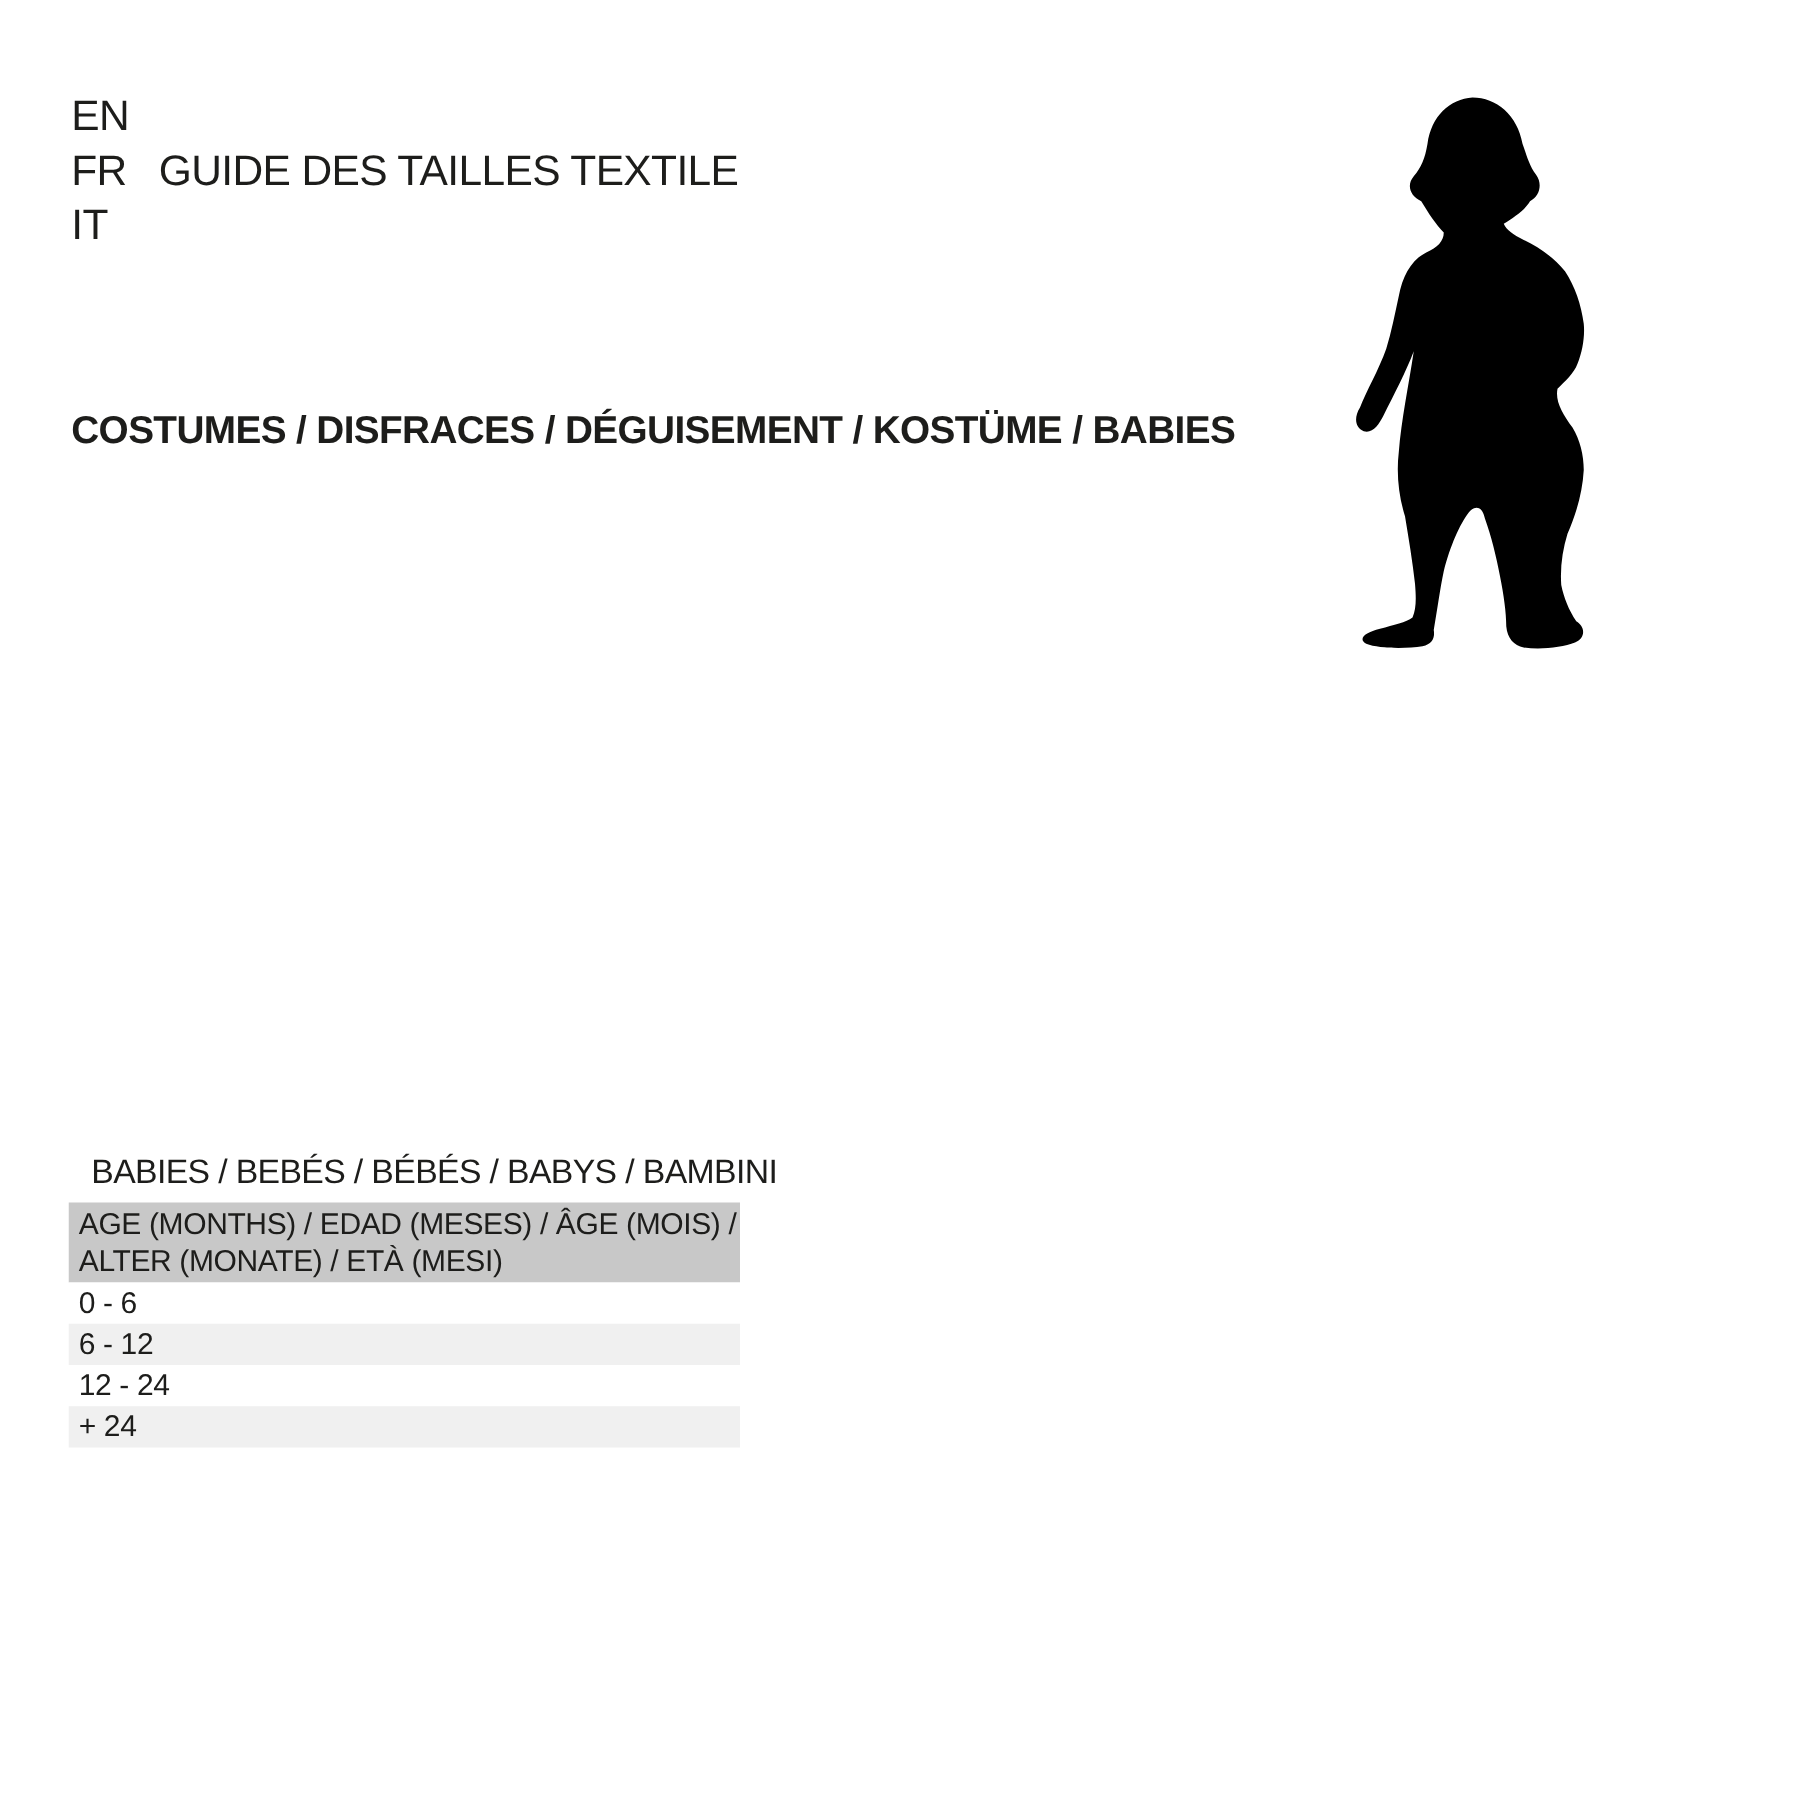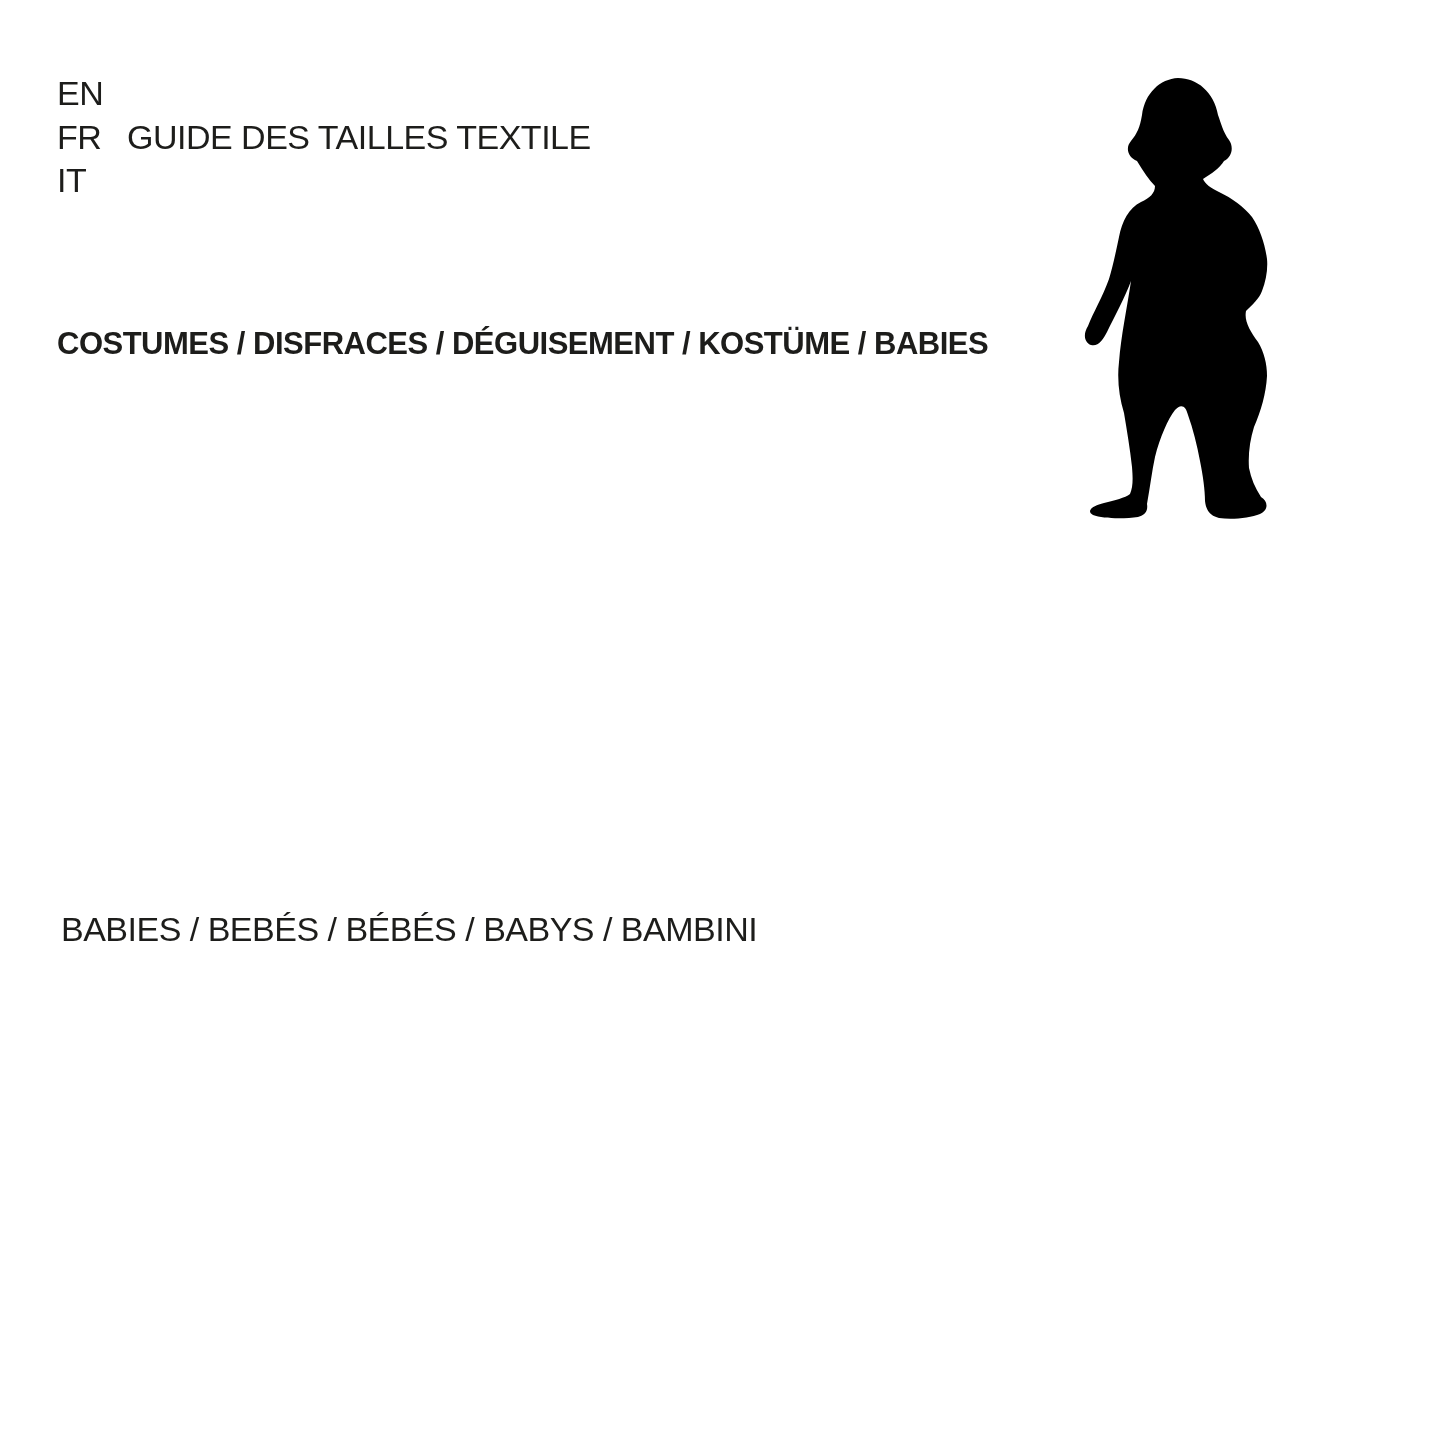--- a/index.html
+++ b/index.html
@@ -38,22 +38,22 @@
     white-space: nowrap;
   }
 
   
   .figure { position: absolute; left: 1080px; top: 70px; width: 200px; height: 460px; }
   .figure svg { display: block; width: 100%; height: 100%; }
 
   
   .babies-heading {
     position: absolute; left: 57px; top: 906px;
-    margin: 4px;
-    font-size: 34px;
+    margin: 16px;
+    font-size: 27px;
     font-weight: normal;
     letter-spacing: -0.5px;
     white-space: nowrap;
   }
 
   
   .age-table {
     position: absolute; left: 55px; top: 962px;
     width: 537px;
     font-size: 24px;
@@ -140,14 +140,24 @@
            C131,118 125,114 123,109
            C131,104 140,98 144,91
            C152,87 154,77 149,70
            C143,62 141,53 138,45
            C134,22 117,8 98,8 Z" fill="#000000"></path>
     </svg>
   </div>
 
   <h2 class="babies-heading">BABIES / BEBÉS / BÉBÉS / BABYS / BAMBINI</h2>
 
+  <div class="age-table">
+    <div class="table-header">
+      <div class="hline">AGE (MONTHS) / EDAD (MESES) / ÂGE (MOIS) /</div>
+      <div class="hline">ALTER (MONATE) / ETÀ (MESI)</div>
+    </div>
+    <div class="table-row">0 - 6</div>
+    <div class="table-row alt">6 - 12</div>
+    <div class="table-row">12 - 24</div>
+    <div class="table-row alt">+ 24</div>
+  </div>
 
 </div>
 
 </body></html>

